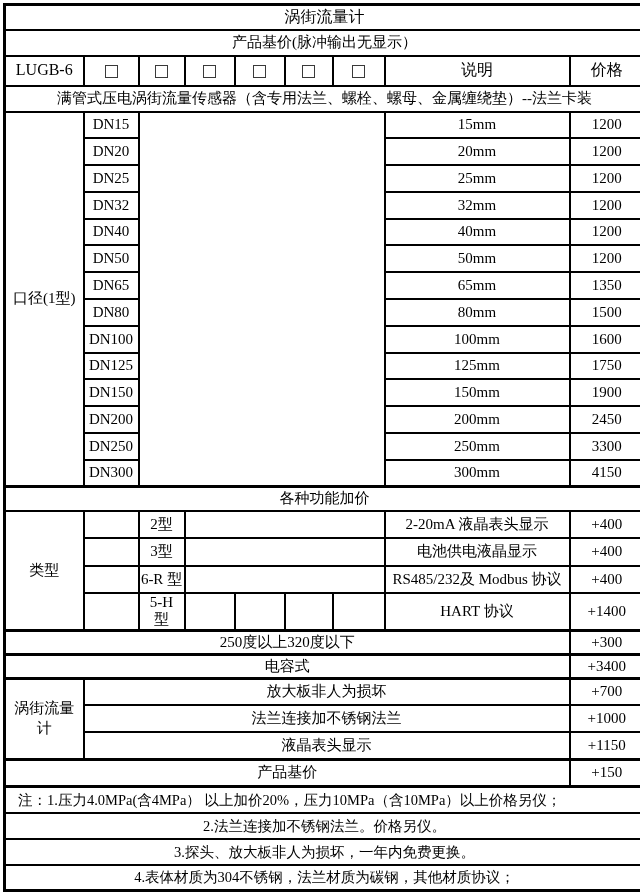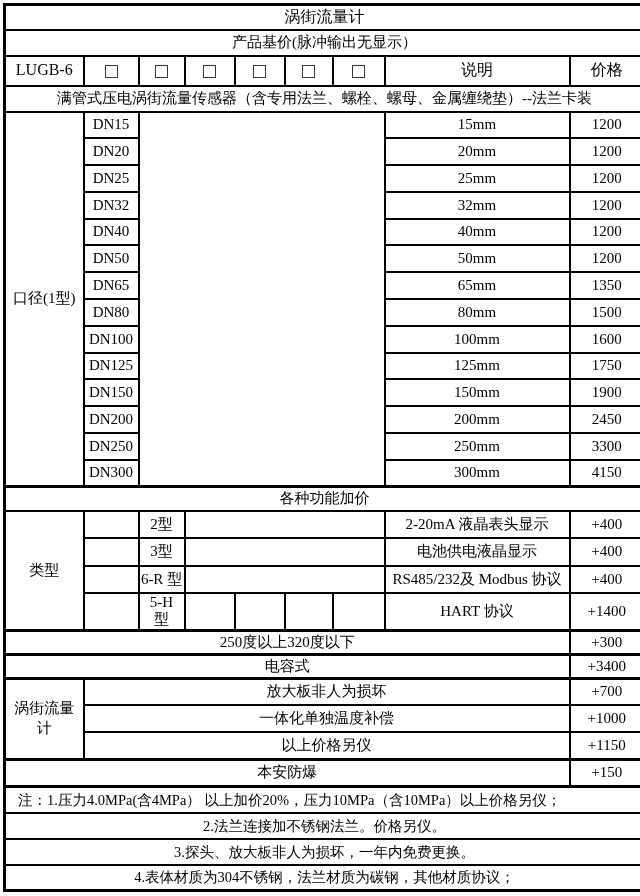--- a/index.html
+++ b/index.html
@@ -198,30 +198,30 @@
     <td colspan="8">电容式</td>
     <td>+3400</td>
   </tr>
 
   <tr class="t3" style="height:27px">
     <td rowspan="3" class="wrap2">涡街流量计</td>
     <td colspan="7">放大板非人为损坏</td>
     <td>+700</td>
   </tr>
   <tr style="height:27px">
-    <td colspan="7">一体化单独温度补偿</td>
+    <td colspan="7">法兰连接加不锈钢法兰</td>
     <td>+1000</td>
   </tr>
   <tr style="height:27px">
-    <td colspan="7">以上价格另仪</td>
+    <td colspan="7">液晶表头显示</td>
     <td>+1150</td>
   </tr>
 
   <tr class="t3" style="height:27px">
-    <td colspan="8">本安防爆</td>
+    <td colspan="8">产品基价</td>
     <td>+150</td>
   </tr>
 
   <tr class="t3" style="height:27px">
     <td colspan="9" class="note left">注：1.压力4.0MPa(含4MPa） 以上加价20%，压力10MPa（含10MPa）以上价格另仪；</td>
   </tr>
   <tr style="height:26px">
     <td colspan="9" class="note">2.法兰连接加不锈钢法兰。价格另仪。</td>
   </tr>
   <tr style="height:26px">

